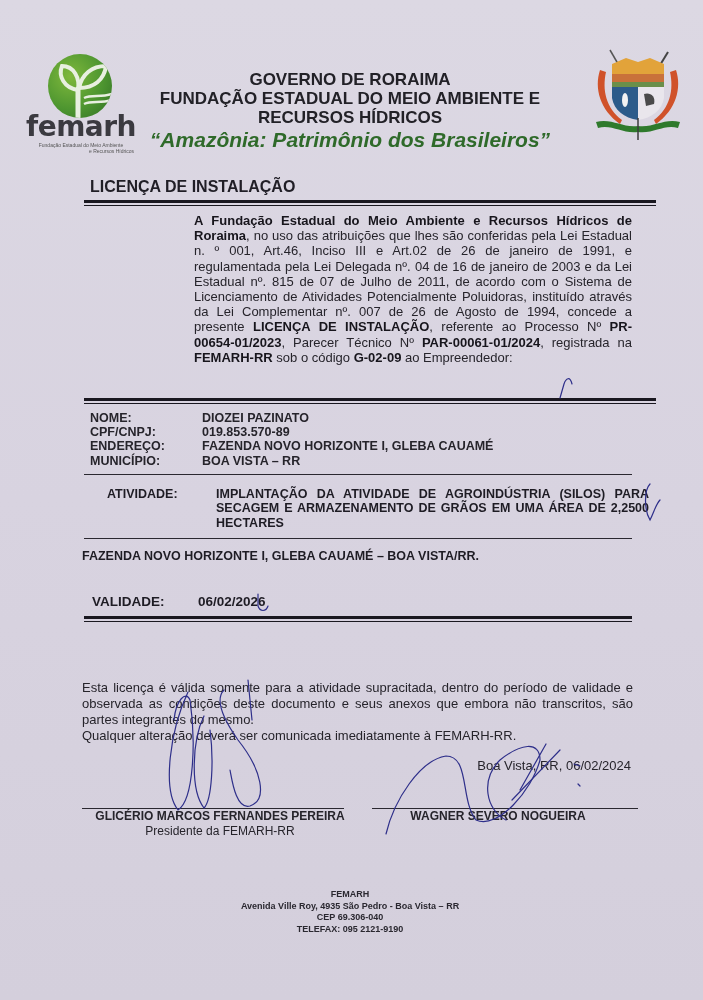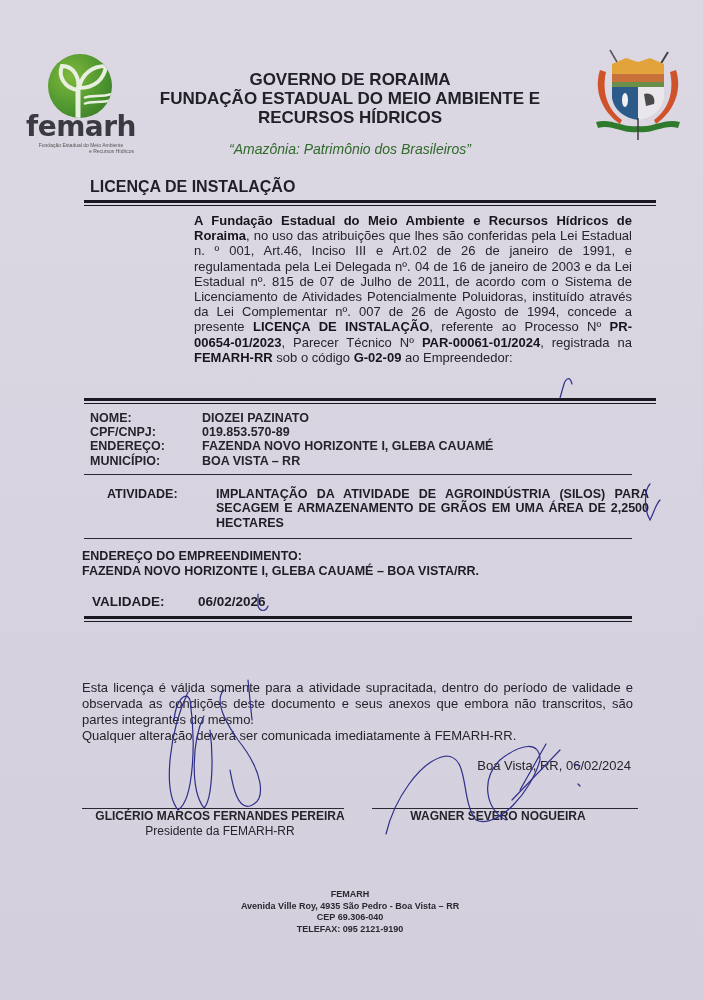--- a/index.html
+++ b/index.html
@@ -27,21 +27,21 @@
       position: absolute; left: 0; top: 58px; width: 118px; text-align: center;
       font-family: "DejaVu Sans", sans-serif; font-size: 28px; font-weight: bold; color: #3b3a40;
       letter-spacing: -0.5px;
     }
     .logo-sub {
       position: absolute; left: 0; top: 90px; width: 118px; text-align: center;
       font-size: 5px; line-height: 6px; color: #555;
     }
     .gov-block { left: 140px; top: 70px; width: 420px; text-align: center; }
     .gov-line { font-size: 17px; font-weight: bold; line-height: 19px; color: #222127; }
-    .gov-motto { font-size: 14px; font-weight: normal; font-style: italic; color: #2f6a2a; line-height: 20px; margin-top: 12px; }
+    .gov-motto { font-size: 21px; font-weight: bold; font-style: italic; color: #2f6a2a; line-height: 20px; margin-top: 3px; }
     .crest { left: 592px; top: 48px; width: 92px; height: 92px; }
 
     .title-row { left: 88px; top: 176px; width: 568px; height: 22px; }
     .title-left { position: absolute; left: 2px; top: 2px; font-size: 16px; font-weight: bold; color: #201e26; }
     .title-right { position: absolute; right: 0; top: 2px; font-size: 15px; font-weight: bold; color: #201e26; }
     .dbl-rule { border-top: 3px solid #1a1820; border-bottom: 1.5px solid #1a1820; height: 6px; }
     .single-rule { border-top: 1.3px solid #2a2830; }
 
     .intro {
       left: 194px; top: 213px; width: 438px; font-size: 13px; line-height: 15.2px;
@@ -151,21 +151,20 @@
   </div>
   <div class="abs single-rule" style="left:84px; top:474px; width:548px;"></div>
 
   <div class="abs activity">
     <div class="activity-label">ATIVIDADE:</div>
     <div class="activity-value">IMPLANTAÇÃO DA ATIVIDADE DE AGROINDÚSTRIA (SILOS) PARA SECAGEM E ARMAZENAMENTO DE GRÃOS EM UMA ÁREA DE 2,2500 HECTARES</div>
   </div>
   <div class="abs single-rule" style="left:84px; top:538px; width:548px;"></div>
 
   <div class="abs addr">
-    <div>ENDEREÇO DO EMPREENDIMENTO:</div>
     <div>FAZENDA NOVO HORIZONTE I, GLEBA CAUAMÉ – BOA VISTA/RR.</div>
   </div>
 
   <div class="abs validity">
     <div class="validity-label">VALIDADE:</div>
     <div>06/02/2026</div>
   </div>
   <div class="abs dbl-rule" style="left:84px; top:616px; width:548px;"></div>
 
   <div class="abs closing">

